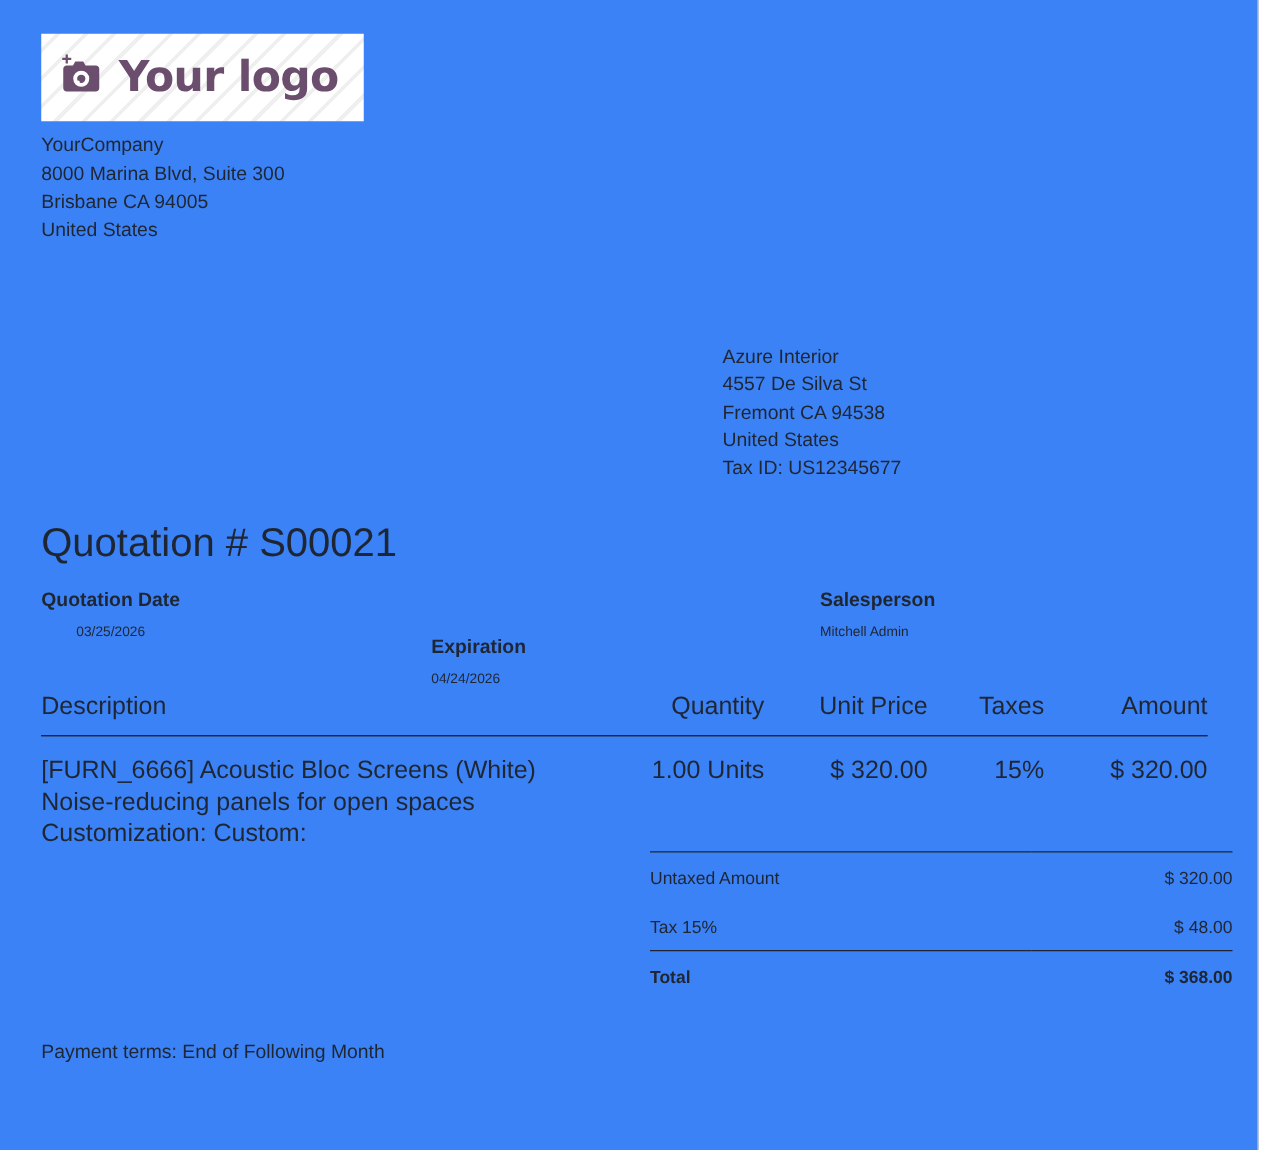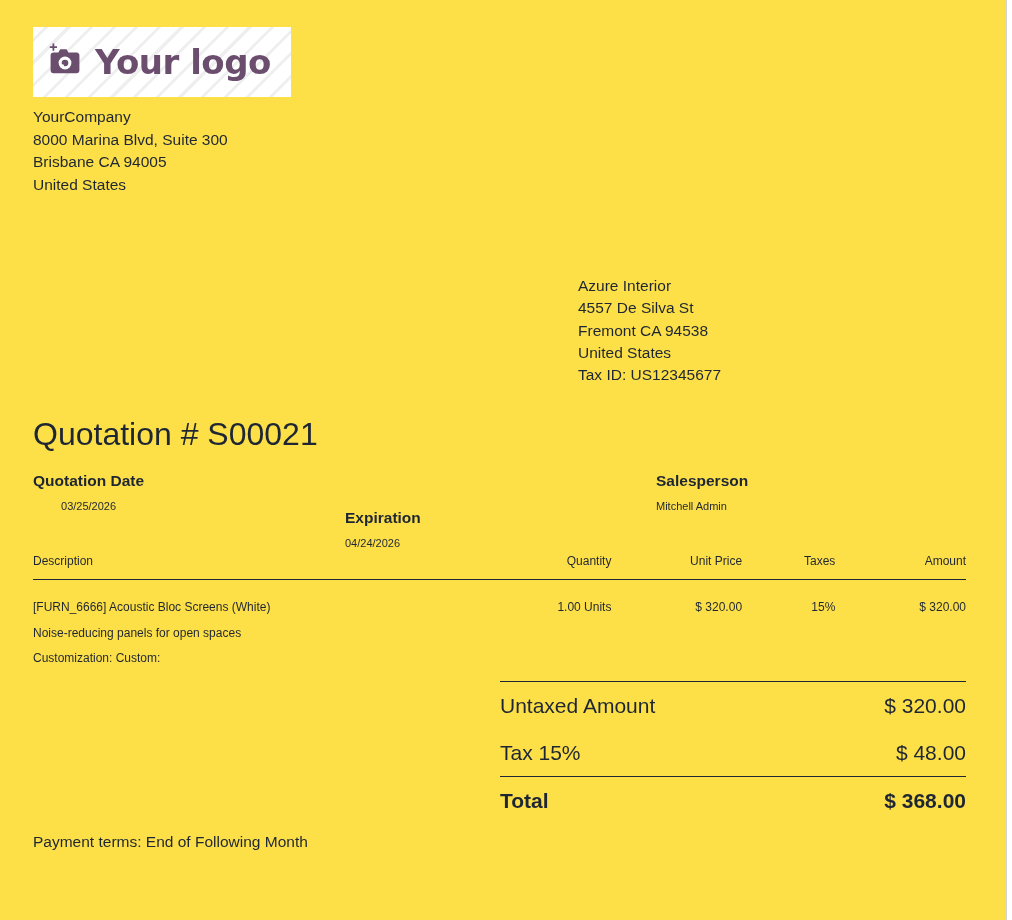--- a/index.html
+++ b/index.html
@@ -15,21 +15,21 @@
     overflow: hidden;
     position: relative;
   }
 
   
   .page {
     position: absolute;
     left: 0; top: 0;
     width: 1007px;
     height: 920px;
-    background: #fde047;
+    background: #3b82f6;
     border-right: 1px solid #d2d2d2;
     box-sizing: border-box;
   }
 
   
   .logo-wrap {
     position: absolute;
     left: 33px;
     top: 27px;
     width: 258px;
@@ -118,21 +118,21 @@
   
   .lines {
     position: absolute;
     left: 33px;
     top: 554px;
     width: 933px;
   }
   table.line-table {
     width: 100%;
     border-collapse: collapse;
-    font-size: 12px;
+    font-size: 20px;
   }
   table.line-table thead th {
     font-weight: normal;
     padding: 0 0 11px 0;
     border-bottom: 1.6px solid #1f2633;
     vertical-align: bottom;
     white-space: nowrap;
   }
   th.th-desc { text-align: left; }
   th.th-num  { text-align: right; }
@@ -154,21 +154,22 @@
   
   .totals {
     position: absolute;
     left: 500px;
     top: 681px;
     width: 466px;
   }
   table.totals-table {
     width: 100%;
     border-collapse: collapse;
-    font-size: 21px;
+    font-size: 14px;
+    margin-left: 20px;
   }
   table.totals-table td {
     padding: 12px 0 11px 0;
   }
   .tot-label { text-align: left; white-space: nowrap; }
   .tot-value { text-align: right; white-space: nowrap; }
   tr.row-top td { border-top: 1.6px solid #1f2633; }
   tr.row-total td {
     border-top: 1.6px solid #1f2633;
     font-weight: bold;

